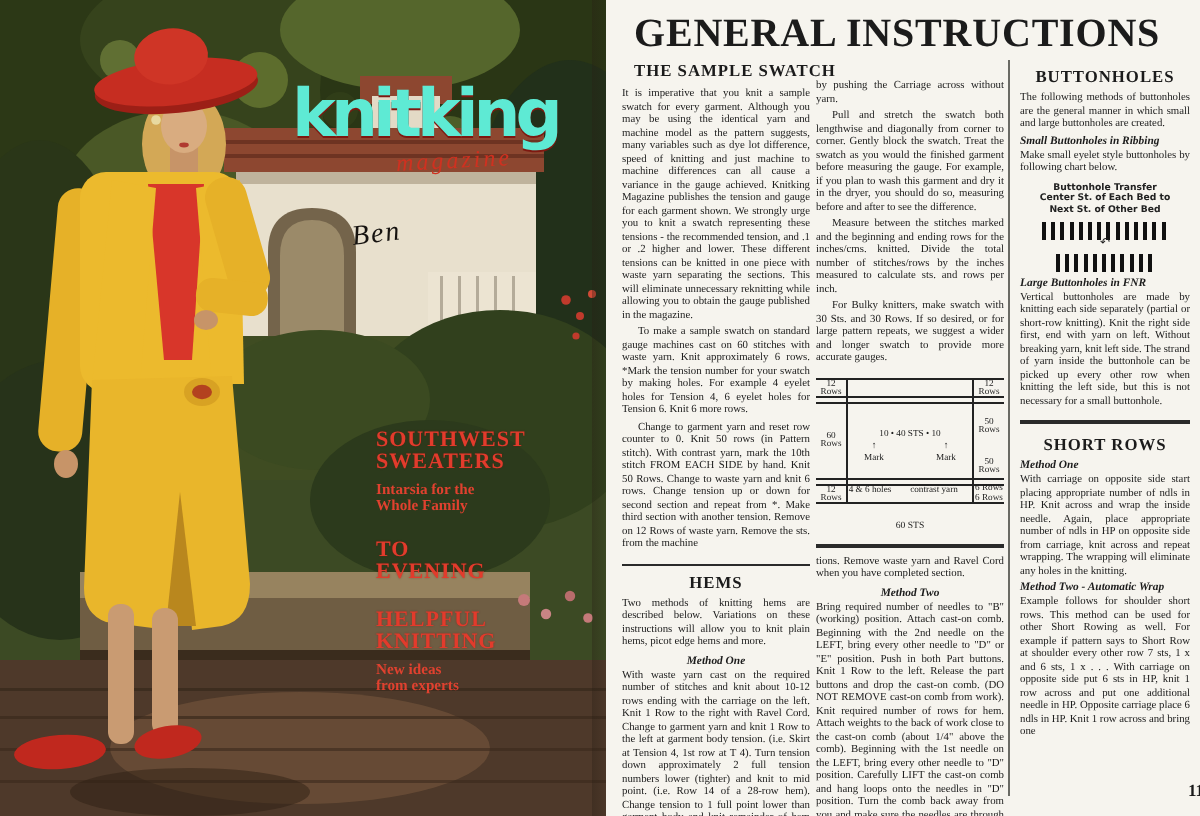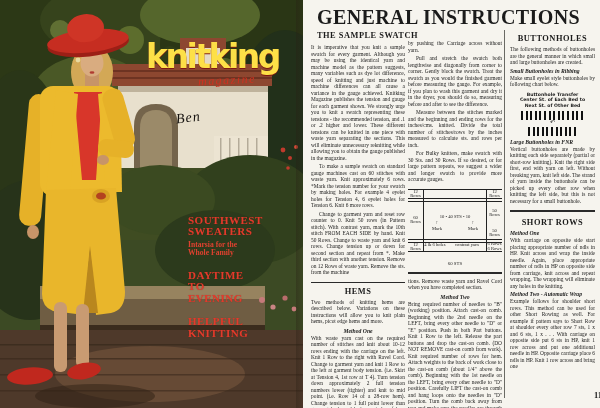--- a/index.html
+++ b/index.html
@@ -2,21 +2,21 @@
 <html><head>
 <meta charset="utf-8">
 <style>
   html,body{margin:0;padding:0;background:#d8d5cc;}
   .stage{position:relative;width:600px;height:408px;overflow:hidden;background:#efede6;font-family:"Liberation Serif",serif;}
 
   
   .cover{position:absolute;left:0;top:0;width:303px;height:408px;overflow:hidden;background:#3c4a24;}
   .cover svg{position:absolute;left:0;top:0;}
   .logo{position:absolute;left:146px;top:40px;font-family:"DejaVu Sans",sans-serif;font-weight:bold;
-        font-size:33px;letter-spacing:-2.5px;line-height:1;color:#fde047;text-shadow:0 1px 0 #7e1810;}
+        font-size:33px;letter-spacing:-2.5px;line-height:1;color:#5eead4;text-shadow:0 1px 0 #7e1810;}
   .logo-sub{position:absolute;left:198px;top:73px;font-family:"Liberation Serif",serif;font-style:italic;
         font-size:12px;letter-spacing:1.5px;color:#cf3120;transform:rotate(-3deg);}
   .signature{position:absolute;left:176px;top:110px;font-style:italic;font-size:14px;color:#15120f;
         transform:rotate(-7deg);letter-spacing:1px;}
   .features{position:absolute;left:188px;top:215px;width:110px;}
   .feature{margin-bottom:12px;}
   .f-title{font-weight:bold;font-size:11px;line-height:1.04;letter-spacing:.5px;color:#e23b2c;
         text-shadow:0 0 1px rgba(120,20,10,.45);}
   .f-sub{font-weight:bold;font-size:7.6px;line-height:1.12;margin-top:3px;color:#e0412f;}
 
@@ -169,29 +169,32 @@
           <div>SOUTHWEST</div>
           <div>SWEATERS</div>
         </div>
         <div class="f-sub">
           <div>Intarsia for the</div>
           <div>Whole Family</div>
         </div>
       </div>
       <div class="feature">
         <div class="f-title">
-          <div>DAYTIME</div>
           <div>TO</div>
           <div>EVENING</div>
         </div>
       </div>
       <div class="feature">
         <div class="f-title">
           <div>HELPFUL</div>
           <div>KNITTING</div>
+        </div>
+        <div class="f-sub">
+          <div>New ideas</div>
+          <div>from experts</div>
         </div>
       </div>
     </div>
   </div>
 
   <div class="gutter"></div>
 
   <div class="page">
     <div class="ptitle">GENERAL INSTRUCTIONS</div>
     <div class="phead">THE SAMPLE SWATCH</div>

